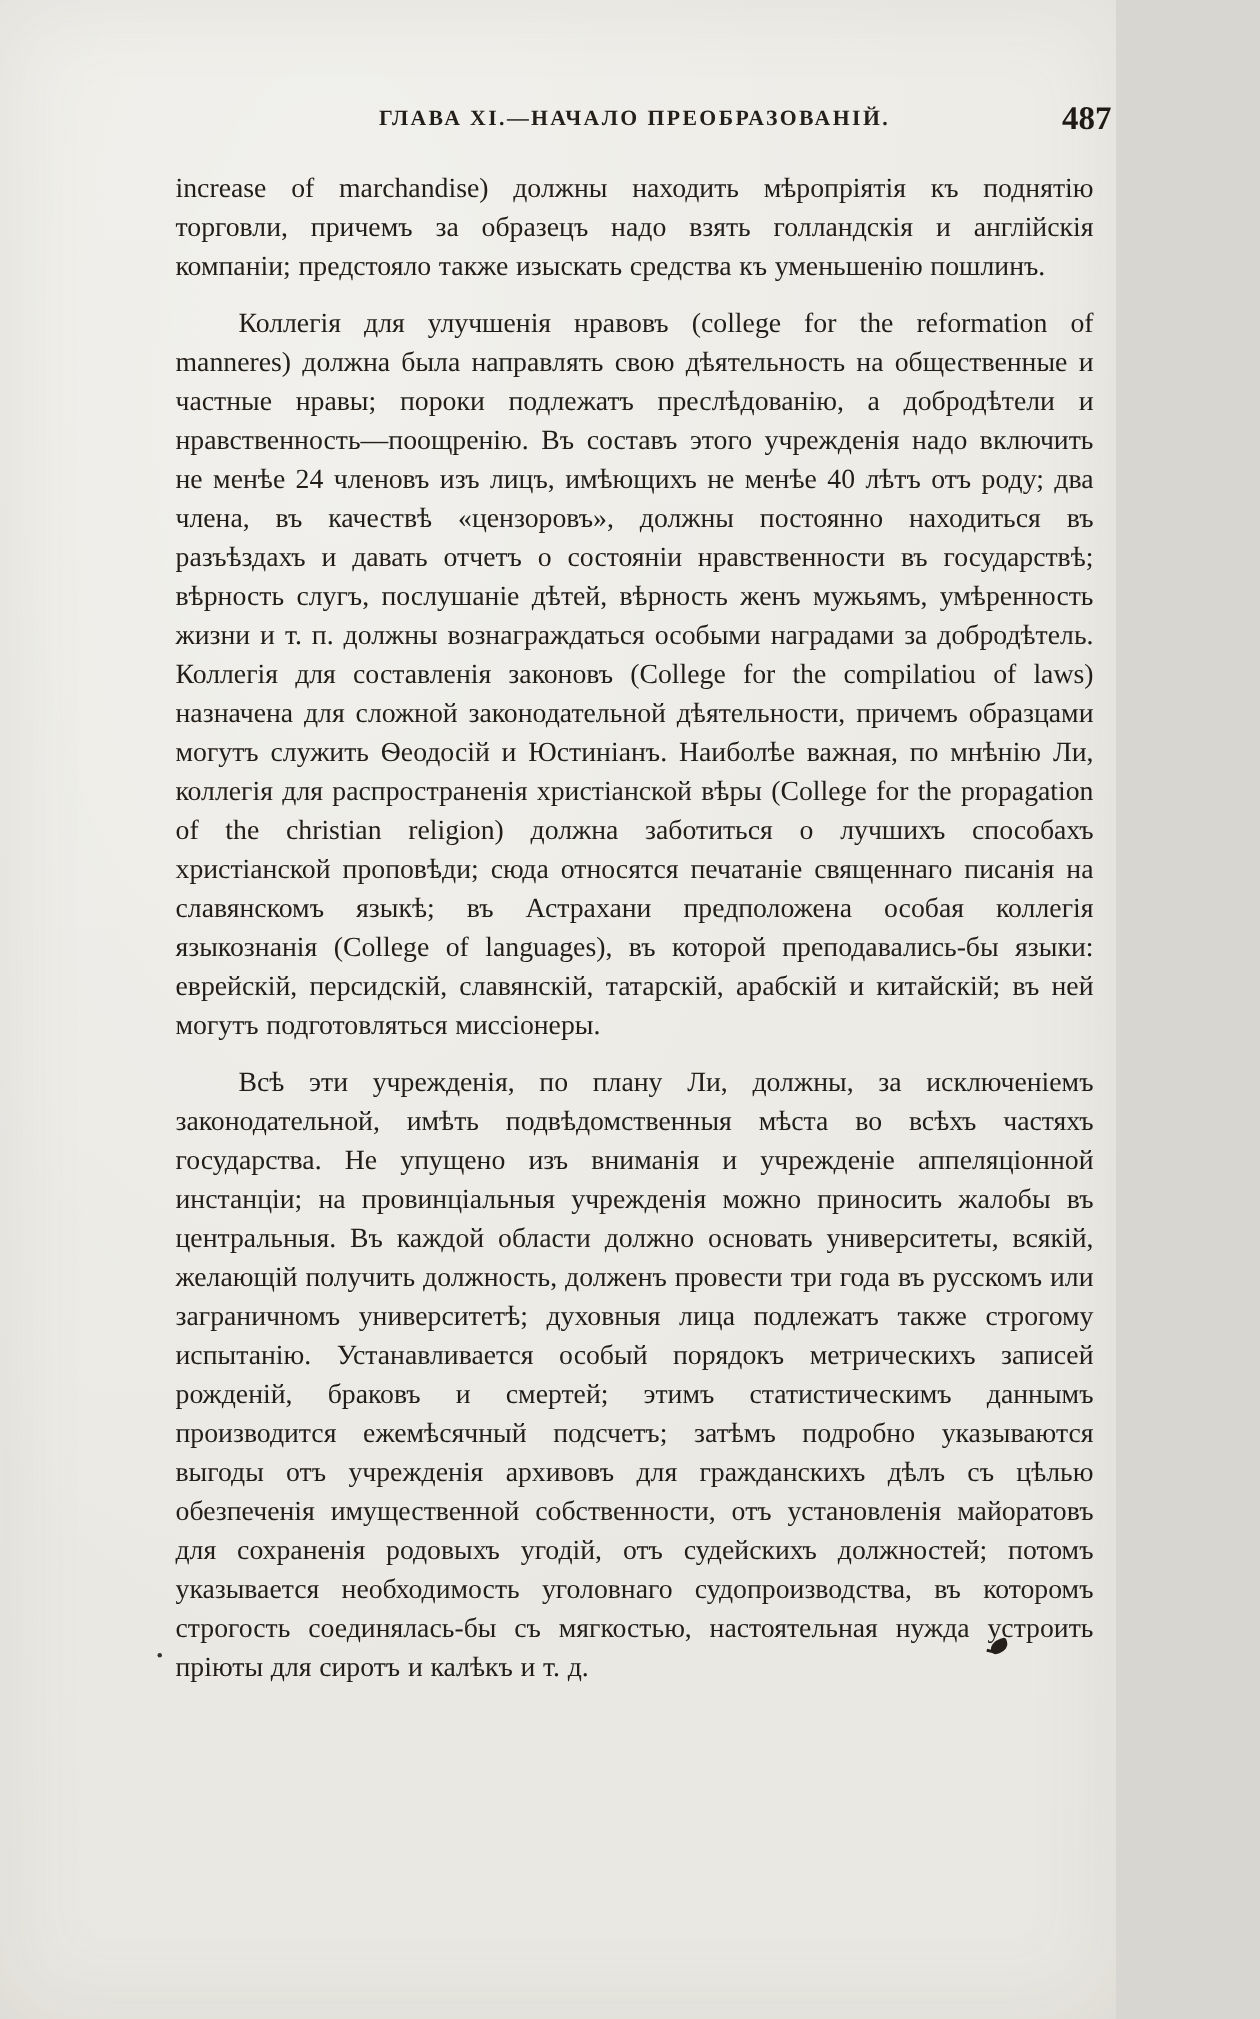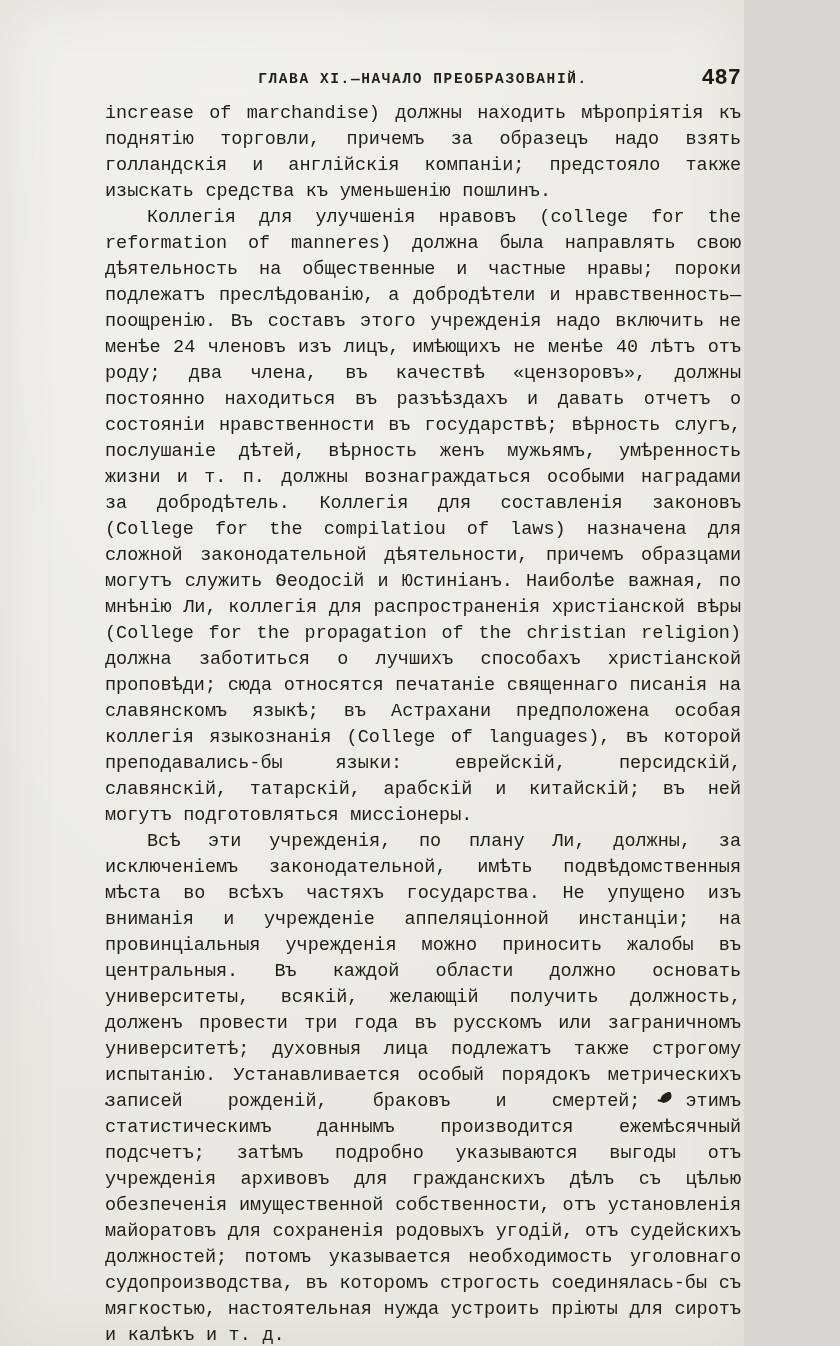--- a/index.html
+++ b/index.html
@@ -10,21 +10,21 @@
   .page {
     position: relative;
     width: 744px;
     height: 1346px;
     margin: 0;
     background:
       radial-gradient(ellipse at 30% 20%, rgba(255,255,255,0.25), rgba(255,255,255,0) 60%),
       linear-gradient(180deg, #edece7 0%, #ebeae5 55%, #e8e7e1 100%);
     box-shadow: inset 0 0 60px rgba(120,110,90,0.10);
     overflow: hidden;
-    font-family: Liberation Mono, monospace;
+    font-family: Liberation Serif, serif;
     color: #211c16;
   }
   .page-header {
     position: absolute;
     top: 66px;
     left: 105px;
     width: 636px;
     height: 26px;
   }
   .running-title {
@@ -44,21 +44,21 @@
     font-weight: 700;
     color: #1f1a14;
   }
   .page-body {
     position: absolute;
     top: 101px;
     left: 105px;
     width: 636px;
   }
   .page-body p {
-    margin: 0;
+    margin: 12px;
     font-size: 18.5px;
     line-height: 26px;
     text-align: justify;
     text-indent: 42px;
     word-spacing: 0.5px;
     color: #221d17;
   }
   .page-body p.noindent {
     text-indent: 0;
   }

